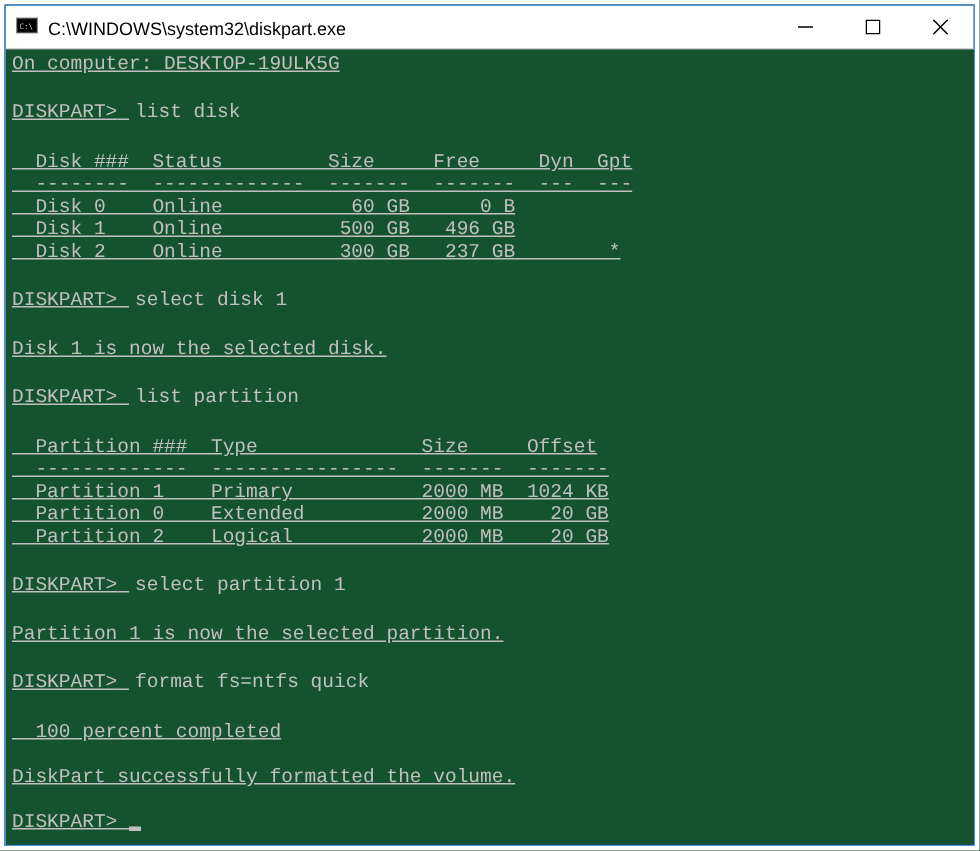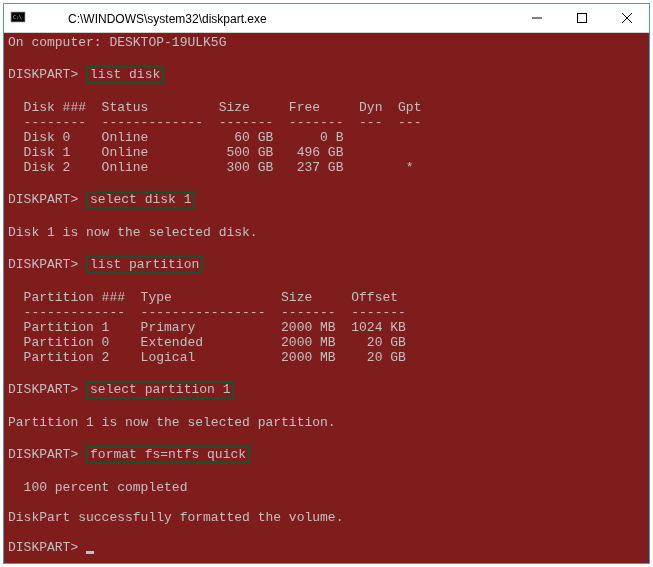--- a/index.html
+++ b/index.html
@@ -36,41 +36,41 @@
     margin: 0 6px;
     display: inline-flex;
     align-items: center;
     justify-content: center;
   }
   .title-text {
     flex: 1;
     white-space: nowrap;
     overflow: hidden;
     padding-top: 1px;
-    margin-left: 36px;
   }
   .win-btn {
     width: 45px;
     height: 29px;
     display: flex;
     align-items: center;
     justify-content: center;
     font-family: "Segoe UI", sans-serif;
     color: #000;
   }
   .terminal {
     flex: 1;
-    background: #7f1d1d;
+    background: #14532d;
     color: #c0c0c0;
     padding: 2px 4px;
     white-space: pre;
     line-height: 15px;
     overflow: hidden;
     font-family: "Consolas", "Courier New", monospace;
     font-size: 13px;
+    text-decoration: underline;
   }
   .hl {
     border: 2px solid #14532d;
     padding: 0 2px;
     display: inline-block;
     line-height: 14px;
     margin: 1px 0;
   }
   .cursor {
     display: inline-block;

